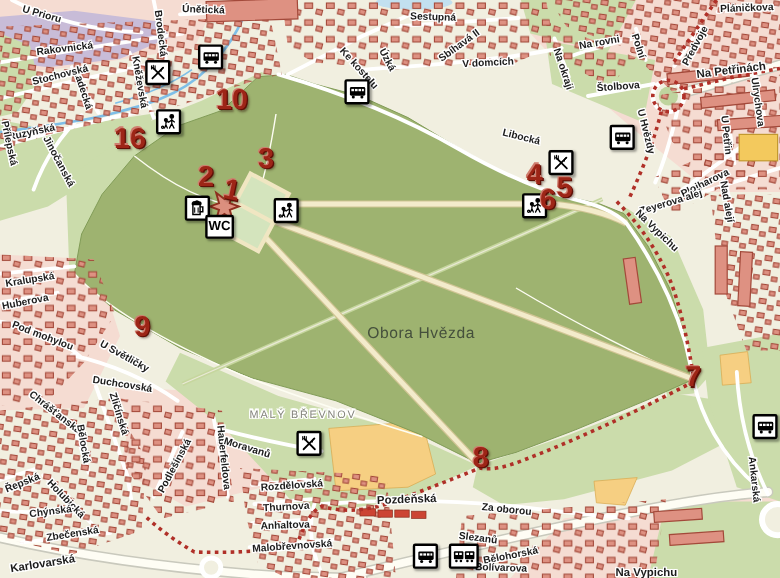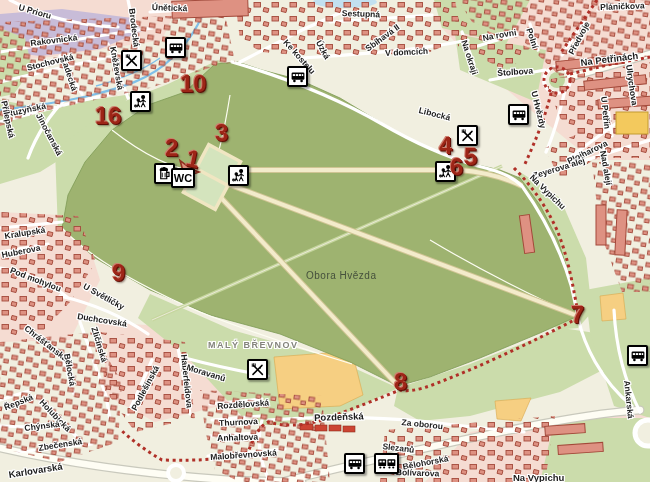--- a/index.html
+++ b/index.html
@@ -4,22 +4,22 @@
 <style>
   html,body{margin:0;padding:0;background:#888;}
   #map{position:relative;width:650px;height:482px;overflow:hidden;background:#F1EFE0;
        font-family:"Liberation Sans",sans-serif;}
   #bgsvg{position:absolute;left:0;top:0;}
   .lbl{position:absolute;font-size:8.5px;font-weight:bold;color:#1c1c1c;white-space:nowrap;
        transform-origin:0 0;line-height:1;
        text-shadow:1px 0 0 #ffffff,-1px 0 0 #ffffff,0 1px 0 #ffffff,0 -1px 0 #ffffff,
                    1px 1px 0 #ffffff,-1px -1px 0 #ffffff,1px -1px 0 #ffffff,-1px 1px 0 #ffffff;}
   .lbl.big{font-size:9.5px;}
-  .lbl.area{color:#84847c;font-size:9px;letter-spacing:1.5px;font-weight:bold;padding-left:11px;}
-  .lbl.park{color:#45503c;font-size:10px;font-weight:normal;letter-spacing:.5px;text-shadow:none;}
+  .lbl.area{color:#84847c;font-size:9px;letter-spacing:1.5px;font-weight:normal;padding-left:11px;}
+  .lbl.park{color:#45503c;font-size:13px;font-weight:normal;letter-spacing:.5px;text-shadow:none;}
   .marker{position:absolute;font-size:24px;font-weight:bold;color:#9d2517;line-height:1;
           transform-origin:0 0;
           text-shadow:-1px -1px 0 #cf7d6e,1px 1px 0 #5f0f06,2px 2px 2px rgba(40,10,5,.45);}
   .icon{position:absolute;width:21px;height:21px;background:#fff;border:2px solid #000;
         border-radius:2px;box-shadow:1.5px 1.5px 2px rgba(0,0,0,.35);
         display:flex;align-items:center;justify-content:center;box-sizing:border-box;}
   .icon.wide{width:25px;}
   .icon svg{display:block;}
   .wcbox{position:absolute;width:24px;height:20px;background:#fff;border:2px solid #000;
         border-radius:2px;box-shadow:1.5px 1.5px 2px rgba(0,0,0,.35);box-sizing:border-box;
@@ -458,21 +458,21 @@
       <svg width="15" height="15" viewBox="0 0 20 20">
         <g stroke="#000" stroke-width="1.6" fill="none" stroke-linecap="round">
           <path d="M5,6.5 L5,17 L13,17 L13,6.5"></path>
           <path d="M13,8.5 L16,8.5 L16,14 L13,14"></path>
           <path d="M4.5,6 C3.8,3.8 5.8,2.4 7.6,3.2 C8.2,1.6 10.8,1.6 11.4,3.2 C13.2,2.6 14.6,4.2 13.6,6 Z" fill="#000"></path>
           <path d="M7,9.5 L7,14.5 M10.8,9.5 L10.8,14.5" stroke-width="1.2"></path>
         </g>
       </svg>
     </div>
 
-<div class="wcbox" style="left:171px;top:168px"><span>WC</span></div>
+<div class="wcbox" style="left:171px;top:179px"><span>WC</span></div>
 
 <div class="marker" style="left:189px;top:146px;transform:rotate(12deg)">1</div>
 <div class="marker" style="left:165px;top:136px">2</div>
 <div class="marker" style="left:215px;top:121px">3</div>
 <div class="marker" style="left:439px;top:134px">4</div>
 <div class="marker" style="left:464px;top:145px">5</div>
 <div class="marker" style="left:450px;top:155px">6</div>
 <div class="marker" style="left:571px;top:303px">7</div>
 <div class="marker" style="left:394px;top:370px">8</div>
 <div class="marker" style="left:112px;top:261px">9</div>

